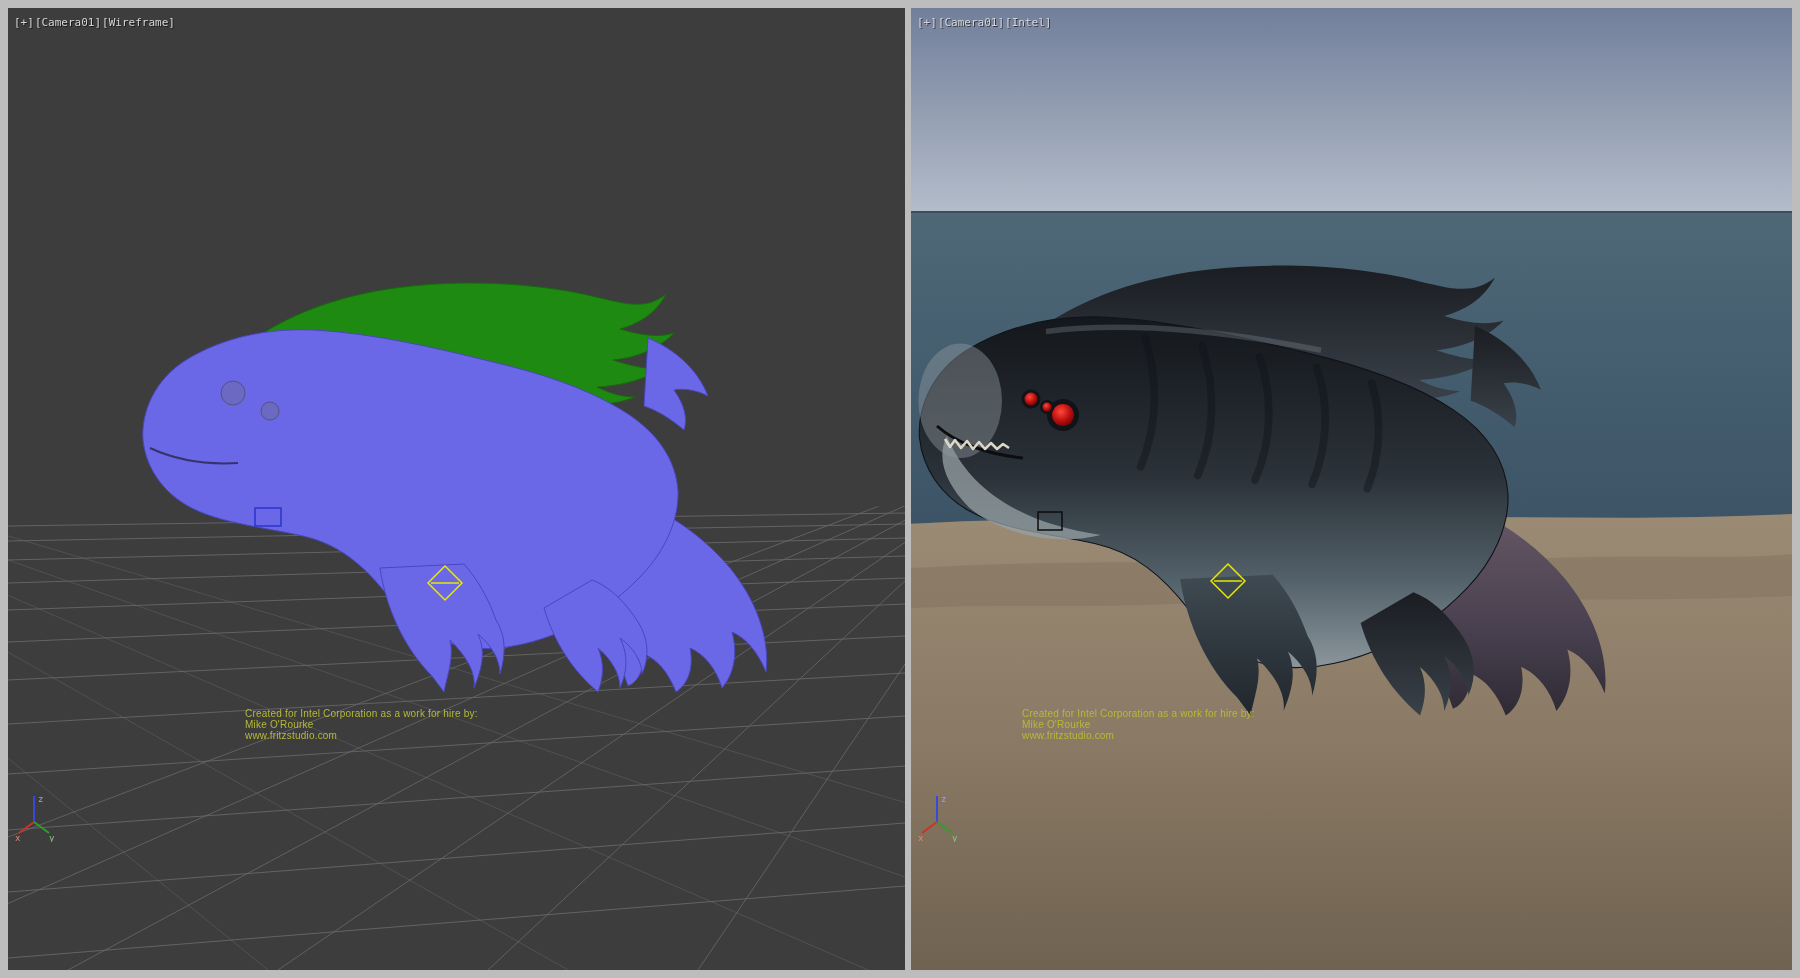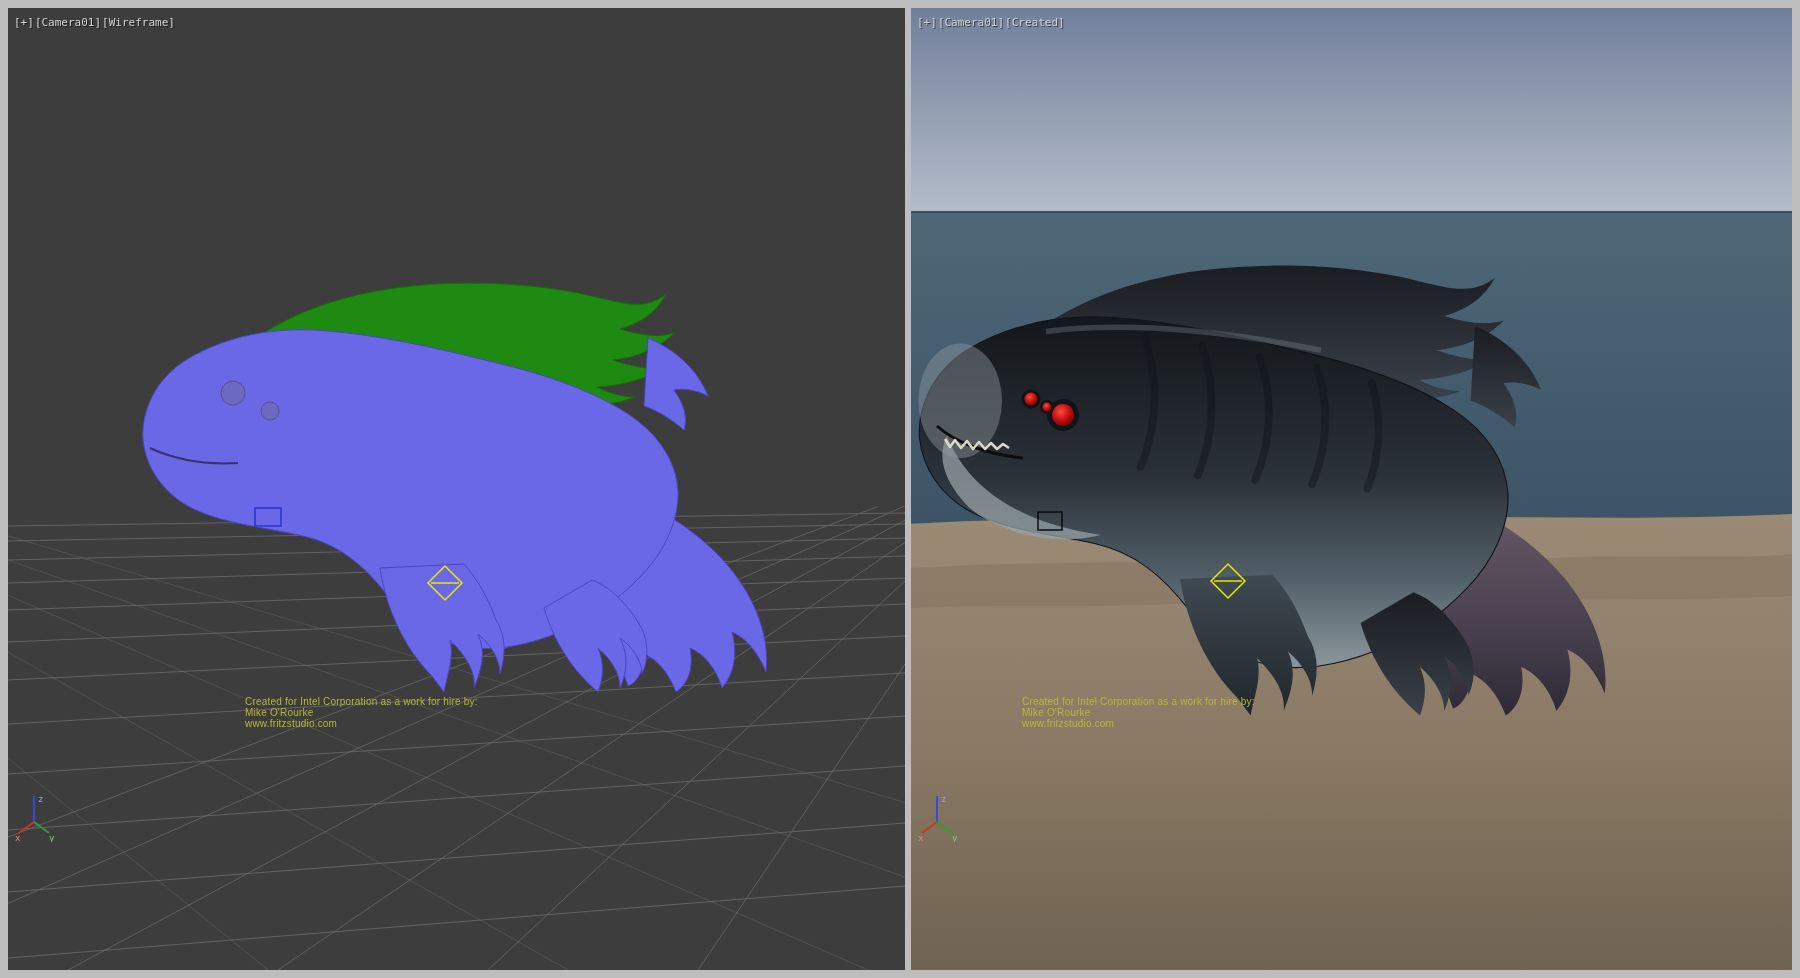--- a/index.html
+++ b/index.html
@@ -12,21 +12,21 @@
   .frame{position:relative; width:1800px; height:978px; background:var(--frame); overflow:hidden;}
   .viewport{position:absolute; top:8px; height:962px; overflow:hidden;}
   #vp-left{left:8px; width:897px; background:var(--wireframe_bg);}
   #vp-right{left:911px; width:881px; background:#4e6878;}
   .scene{position:absolute; left:0; top:0; width:100%; height:100%; display:block;}
   .vp-label{position:absolute; top:8px; left:6px; z-index:6; display:flex; gap:1px;
     font-family:"DejaVu Sans Mono", monospace; font-size:11px; color:var(--label_text);
     text-shadow:1px 1px 0 rgba(0,0,0,.6); cursor:default;}
   .vp-label span{cursor:pointer;}
   .credit{position:absolute; z-index:5; font-size:10px; line-height:11px;
-    color:var(--credit_text); letter-spacing:.2px; white-space:nowrap;}
+    color:var(--credit_text); letter-spacing:.2px; white-space:nowrap;margin-top:12px;}
   #vp-left .credit{left:237px; top:688px;}
   #vp-right .credit{left:111px; top:688px;}
   .axis-tripod{position:absolute; left:6px; top:782px; z-index:5;}
   .axis-label{font-family:"DejaVu Sans Mono", monospace; font-size:9px;}
   
   .grid-lines line{stroke:var(--grid_line); stroke-width:1;}
   .fish-wire-fill{fill:var(--selection_blue); stroke:#4a46c0; stroke-width:1;}
   .fin-green{fill:var(--fin_green); stroke:#176a0c; stroke-width:1;}
   .helper-yellow{stroke:var(--helper_yellow); fill:none; stroke-width:1.5;}
   .helper-box-blue{stroke:#2a34cc; fill:none; stroke-width:1.5;}
@@ -162,21 +162,21 @@
       <text class="axis-label" x="24" y="12" fill="#9aa2e0">z</text>
       <text class="axis-label" x="1" y="51" fill="#e08878">x</text>
       <text class="axis-label" x="35" y="51" fill="#7ed07e">y</text>
     </svg>
   </div>
 
   <div class="viewport" id="vp-right">
     <div class="vp-label">
       <span>[+]</span>
       <span>[Camera01]</span>
-      <span>[Created]</span>
+      <span>[Intel]</span>
     </div>
 
     <svg class="scene" viewBox="0 0 881 962">
 
       <rect x="0" y="0" width="881" height="203" fill="url(#gSky)"></rect>
       <rect x="0" y="203" width="881" height="312" fill="url(#gSea)"></rect>
       <rect x="0" y="203" width="881" height="2" fill="#33434f" opacity="0.7"></rect>
       <path d="M0,516 C120,508 260,514 420,510 C580,506 720,514 881,506 L881,962 L0,962 Z" fill="url(#gGround)"></path>
       <path d="M0,560 C200,548 420,560 640,550 C760,546 820,552 881,546 L881,588 C700,596 480,586 260,596 C170,600 80,596 0,600 Z" fill="#5e5342" opacity="0.18"></path>
 

